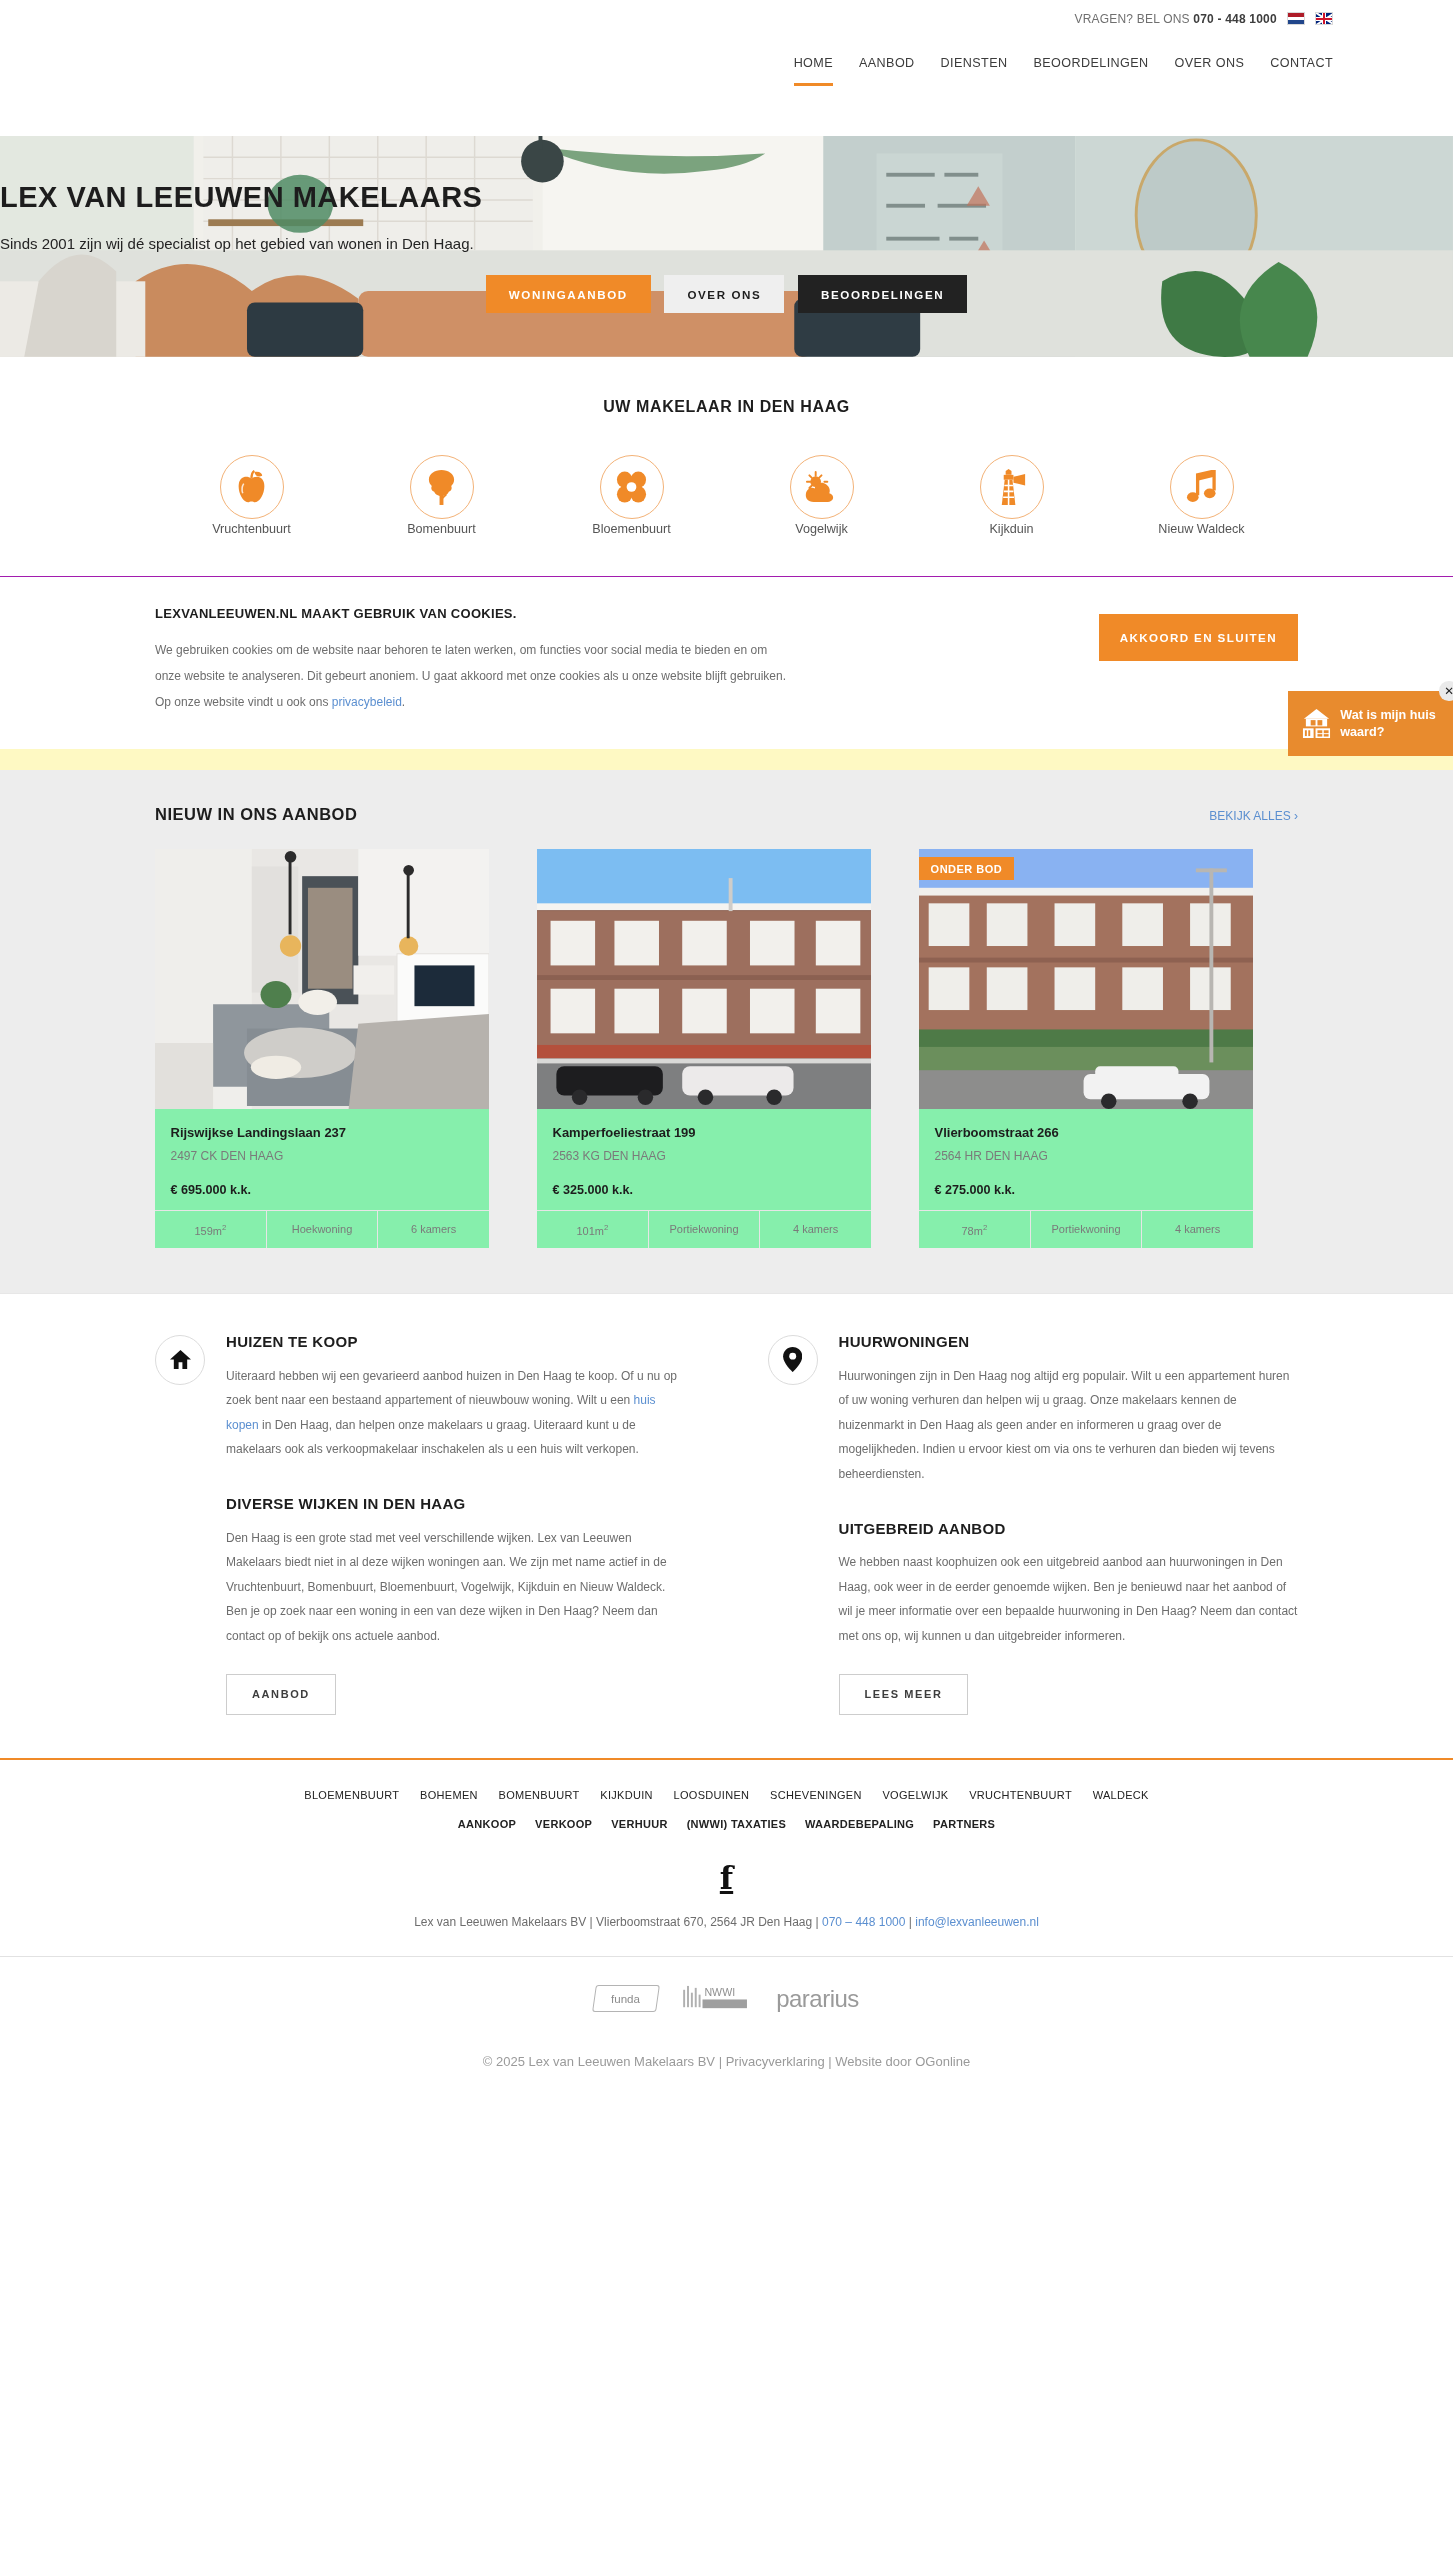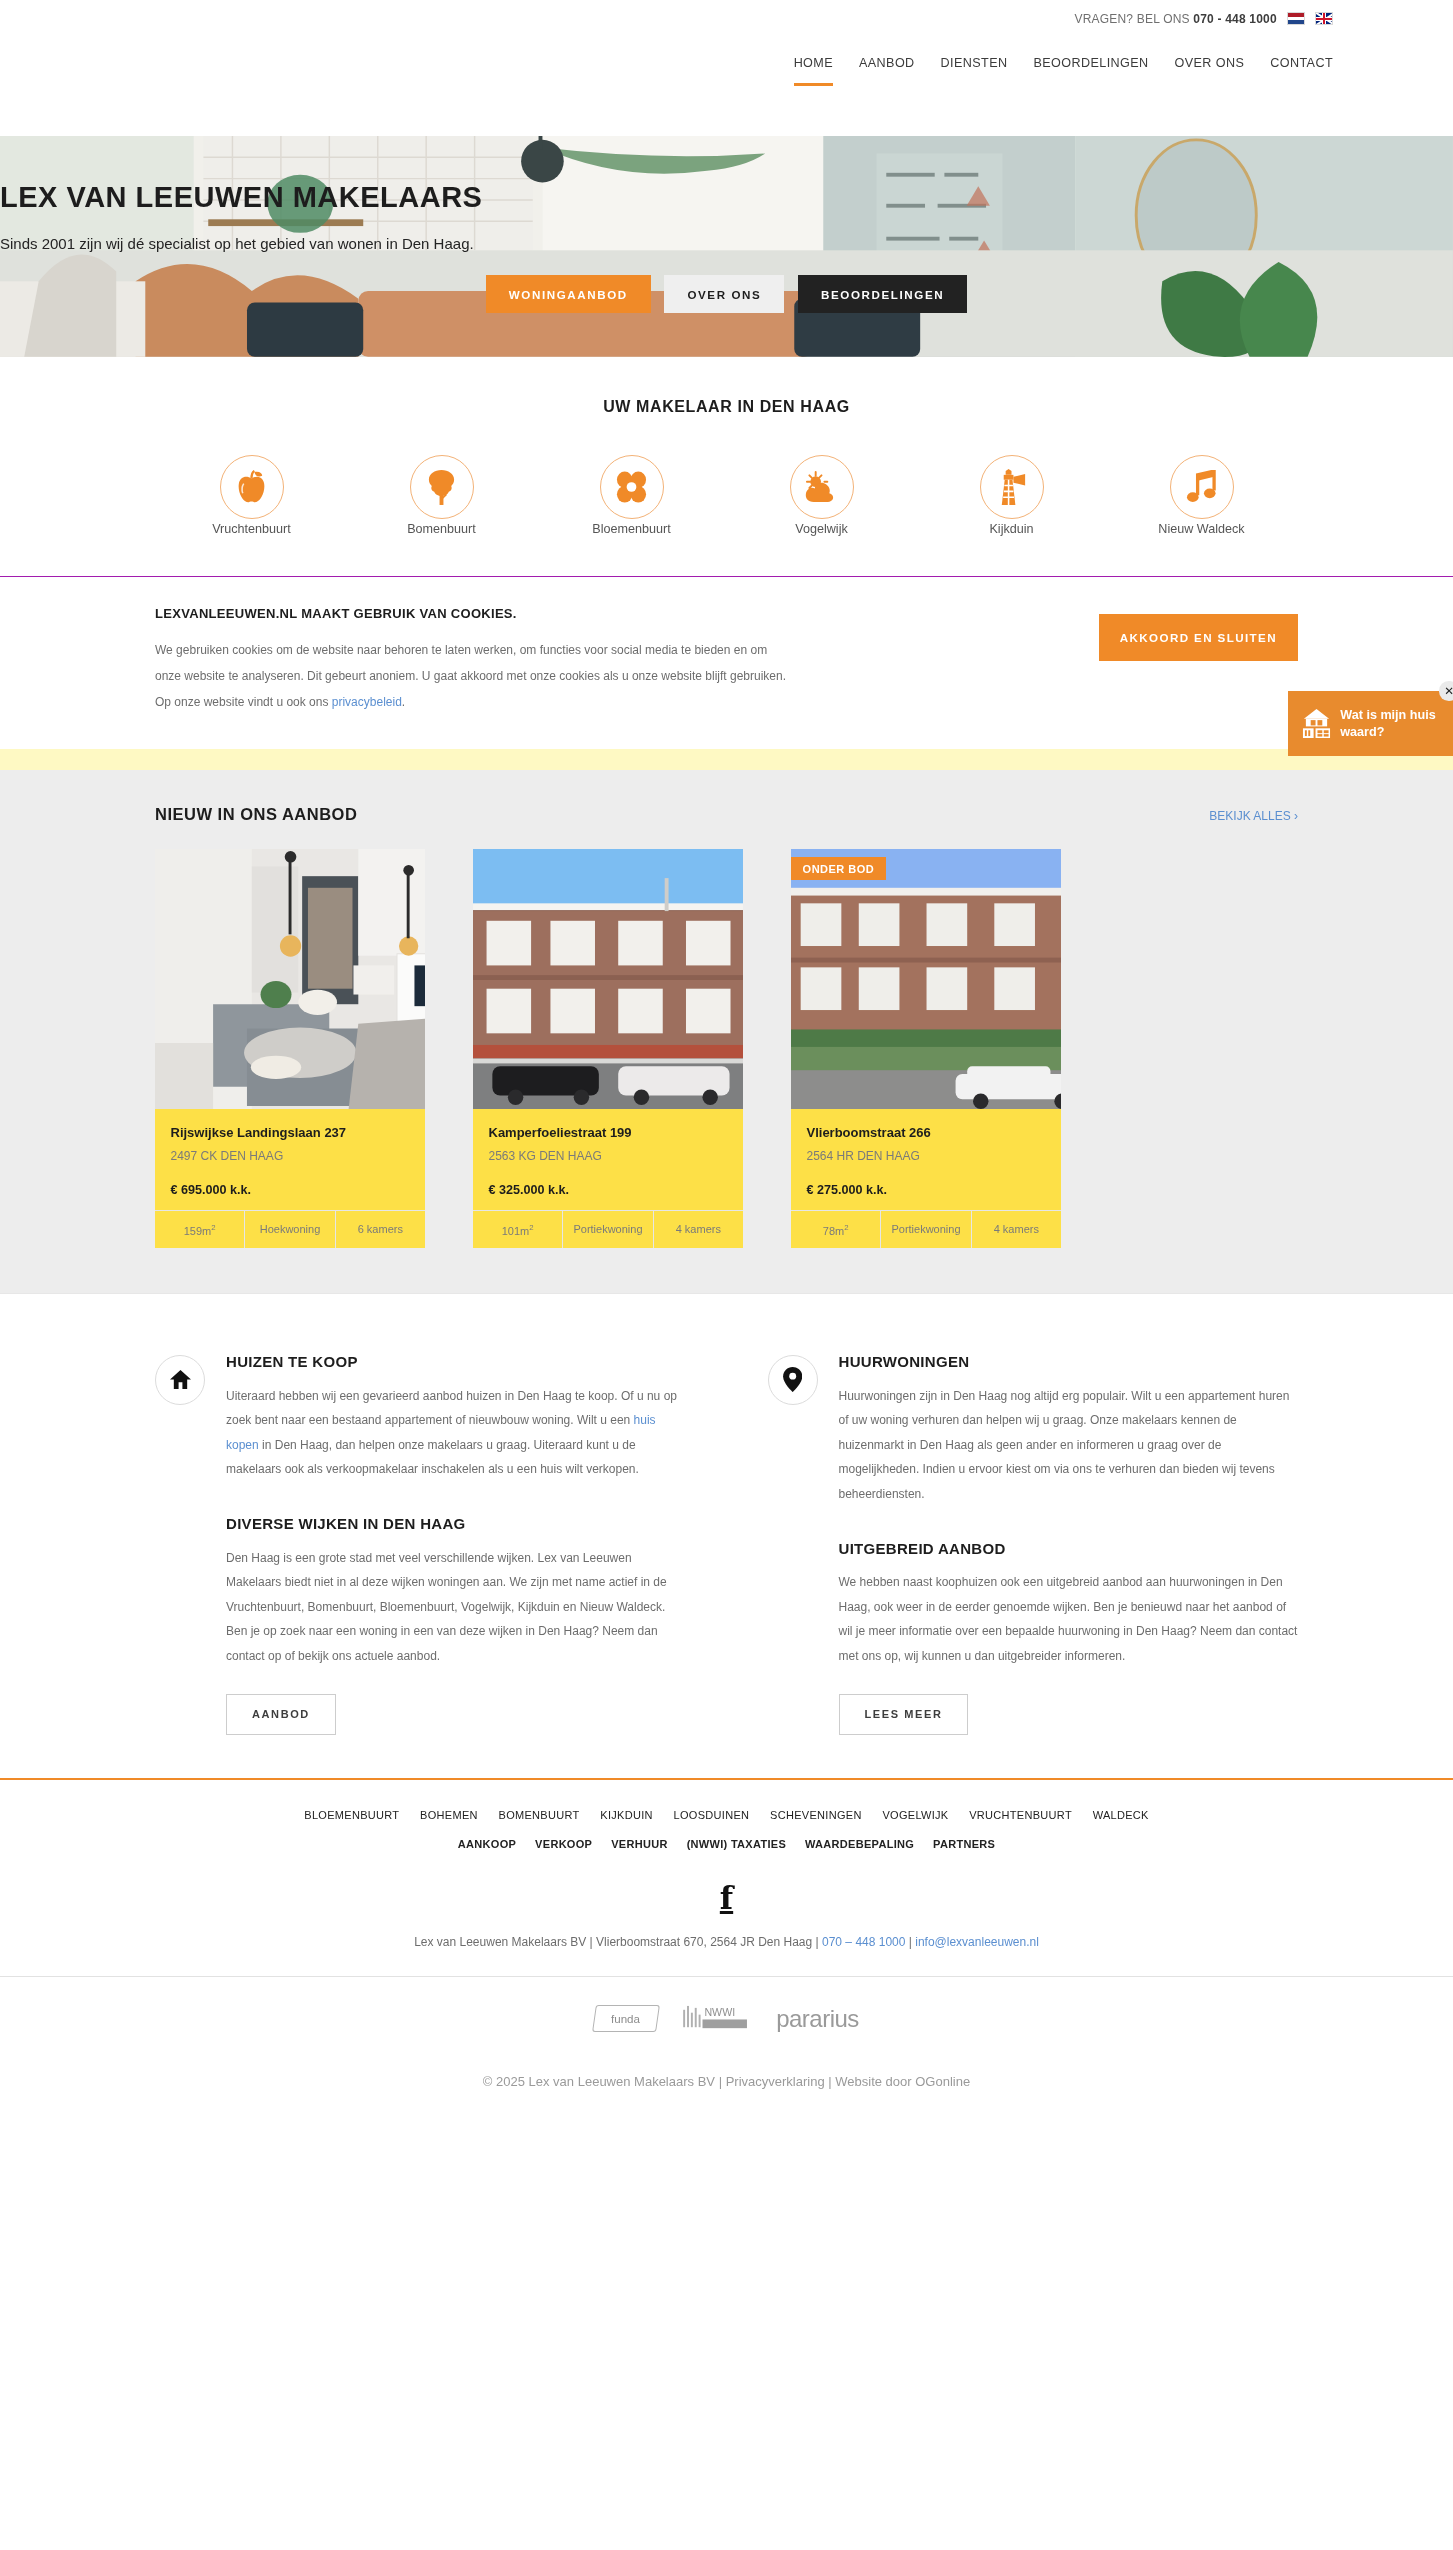--- a/index.html
+++ b/index.html
@@ -158,41 +158,41 @@
     display: flex; align-items: center; justify-content: center; cursor: pointer;
     border: none; font-family: "Liberation Sans", sans-serif;
   }
 
   
   .aanbod { background: #ededed; padding: 35px 0 45px; }
   .aanbod-head { display: flex; justify-content: space-between; align-items: baseline; margin-bottom: 25px; }
   .aanbod-head h2 { font-size: 16.5px; font-weight: bold; color: #1d1d1d; letter-spacing: 0.5px; }
   .aanbod-head a { font-size: 12px; color: #5b8fd0; text-decoration: none; }
   .cards { display: flex; gap: 48px; }
-  .card { width: 270px; background: #fde047; }
+  .card { width: 334px; background: #86efac; }
   .card-img { height: 260px; position: relative; overflow: hidden; }
   .badge {
     position: absolute; left: 0; top: 7.8px; background: #F08A28; color: #fff;
     font-size: 11px; font-weight: bold; letter-spacing: 0.5px; padding: 5.8px 11.6px;
   }
   .card-body { padding: 15.5px 15.5px 13.6px; }
   .card-title { font-size: 13px; font-weight: bold; color: #1d1d1d; }
   .card-zip { font-size: 12px; color: #7a7a7a; margin-top: 9.7px; }
   .card-price { font-size: 12.6px; font-weight: bold; color: #1d1d1d; margin-top: 19.4px; }
   .card-specs { display: flex; border-top: 1px solid #e6e6e6; }
   .spec {
     flex: 1; text-align: center; font-size: 11px; color: #7a7a7a;
     padding: 11.6px 1.9px; border-right: 1px solid #e6e6e6;
   }
   .spec:last-child { border-right: none; }
   .spec sup { font-size: 7.8px; }
 
   
   .info { background: #fff; padding: 39px 0 43px; border-top: 1px solid #e7e7e7; }
-  .info-cols { display: flex; gap: 82px; margin-top: 20px; }
+  .info-cols { display: flex; gap: 82px; }
   .info-col { width: 546px; display: flex; gap: 21px; }
   .info-icon {
     width: 50px; height: 50px; min-width: 50px; border-radius: 50%;
     border: 1px solid #dcdcdc; display: flex; align-items: center; justify-content: center;
     margin-top: 1.9px;
   }
   .info-body h3 {
     font-size: 15px; font-weight: bold; color: #1d1d1d; letter-spacing: 0.3px;
     margin-bottom: 13.6px;
   }

